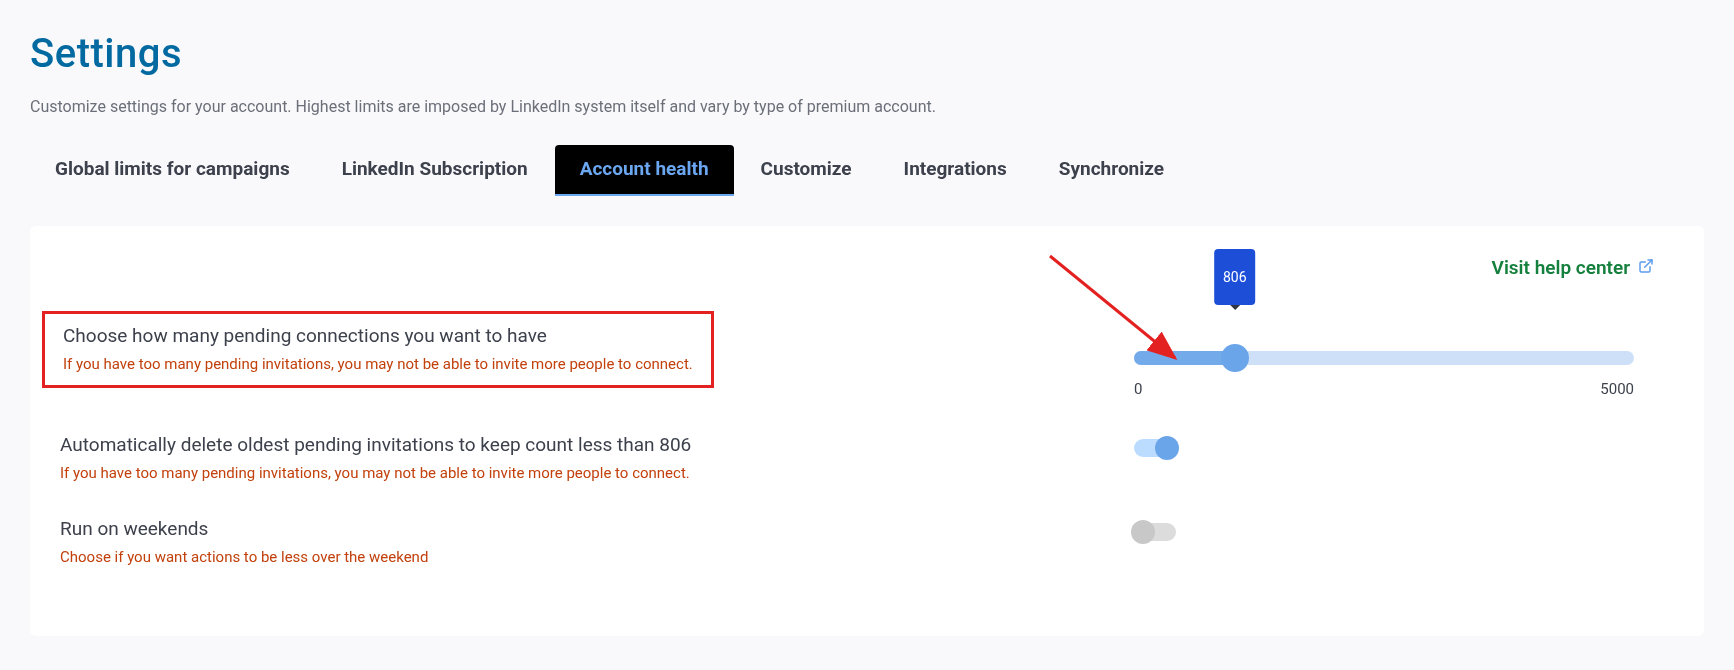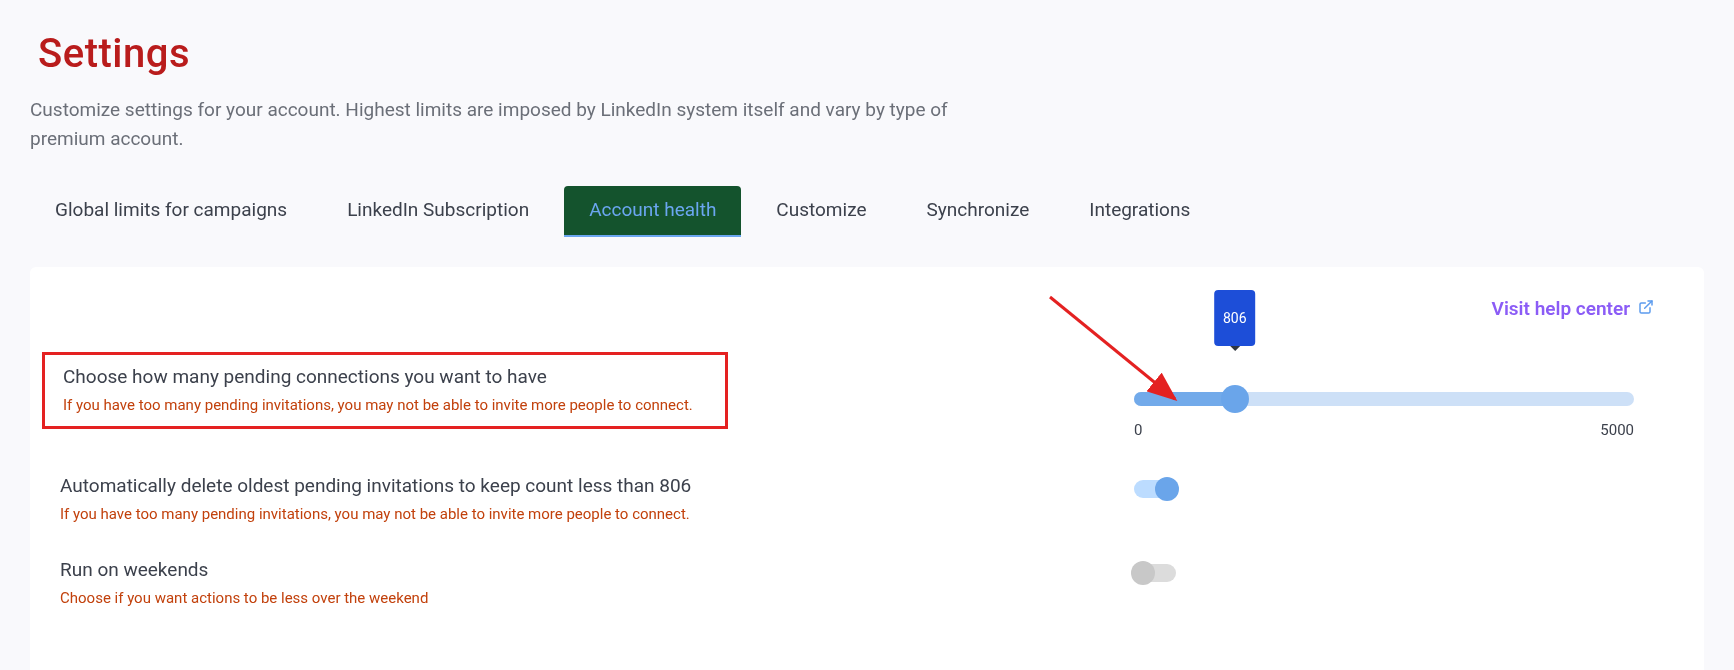--- a/index.html
+++ b/index.html
@@ -7,65 +7,65 @@
     font-family: -apple-system, BlinkMacSystemFont, "Segoe UI", Roboto, "Helvetica Neue", Arial, sans-serif;
     background: #f9f9fc;
     color: #3a3f4a;
     width: 1734px;
     min-height: 670px;
     padding: 30px 30px 0 30px;
   }
   .page-title {
     font-size: 40px;
     font-weight: 500;
-    color: #b91c1c;
+    color: #0369a1;
     margin-bottom: 18px;
     letter-spacing: 0.5px;
-    margin-left: 8px;
   }
   .page-subtitle {
-    font-size: 19px;
+    font-size: 16px;
     color: #6b6f78;
     line-height: 1.55;
     max-width: 980px;
-    margin-bottom: 32px;
+    margin-bottom: 25px;
   }
   .tabs {
     display: flex;
-    gap: 10px;
+    gap: 2px;
     margin-bottom: 30px;
+    font-weight: bold;
   }
   .tab {
     font-size: 19px;
     padding: 12px 25px 14px 25px;
     color: #3c414c;
     cursor: pointer;
     border-bottom: 2px solid transparent;
     white-space: nowrap;
   }
   .tab.active {
     color: #6ba6f0;
-    background: #14532d;
+    background: #000000;
     border-bottom: 2px solid #6ba6f0;
     border-radius: 4px 4px 0 0;
   }
 
   .panel {
     background: #ffffff;
     border-radius: 6px;
     padding: 30px 50px 50px 30px;
     position: relative;
   }
 
   .help-link {
     position: absolute;
     top: 30px;
     right: 50px;
     font-size: 19px;
-    color: #8b5cf6;
+    color: #15803d;
     font-weight: 600;
     text-decoration: none;
     display: inline-flex;
     align-items: center;
     gap: 8px;
   }
   .help-link svg { width: 16px; height: 16px; }
 
   .setting-row {
     display: flex;
@@ -81,21 +81,21 @@
     color: #3c414c;
     margin-bottom: 8px;
   }
   .setting-desc {
     font-size: 15px;
     color: #c2410c;
   }
 
   .highlight-box {
     border: 3px solid #e42121;
-    padding: 10px 32px 12px 18px;
+    padding: 10px 18px 12px 18px;
     display: inline-block;
     margin-left: -18px;
   }
 
   
   .control-col {
     width: 520px;
     display: flex;
     flex-direction: column;
     align-items: flex-start;
@@ -192,22 +192,22 @@
 <body>
 
 <h1 class="page-title">Settings</h1>
 <p class="page-subtitle">Customize settings for your account. Highest limits are imposed by LinkedIn system itself and vary by type of premium account.</p>
 
 <div class="tabs" id="tabs-bar">
     <div class="tab">Global limits for campaigns</div>
     <div class="tab">LinkedIn Subscription</div>
     <div class="tab active">Account health</div>
     <div class="tab">Customize</div>
+    <div class="tab">Integrations</div>
     <div class="tab">Synchronize</div>
-    <div class="tab">Integrations</div>
   </div>
 
 <div class="panel">
 
   <a class="help-link" href="#">
     <span>Visit help center</span>
     <span>
       <svg viewBox="0 0 24 24" fill="none" stroke="#5b9bee" stroke-width="2.2" stroke-linecap="round" stroke-linejoin="round">
         <path d="M18 13v6a2 2 0 0 1-2 2H5a2 2 0 0 1-2-2V8a2 2 0 0 1 2-2h6"></path>
         <polyline points="15 3 21 3 21 9"></polyline>

